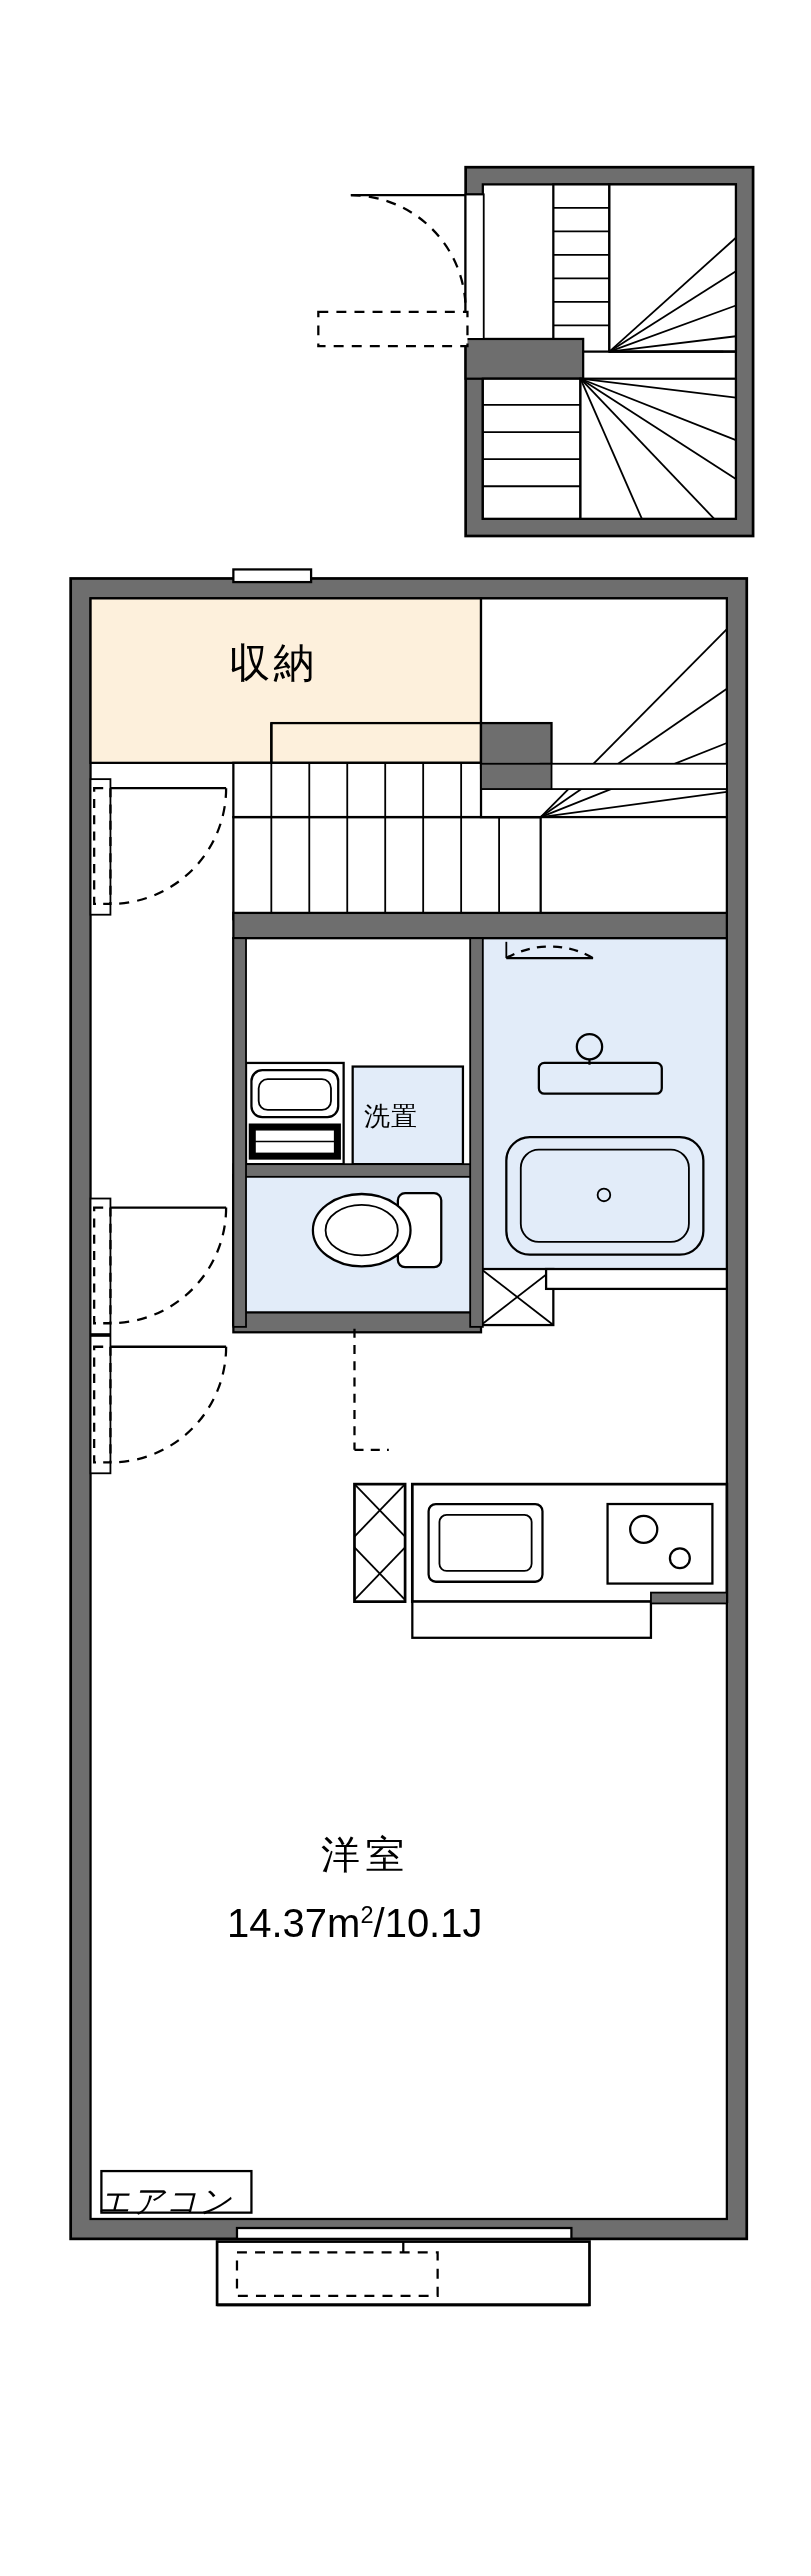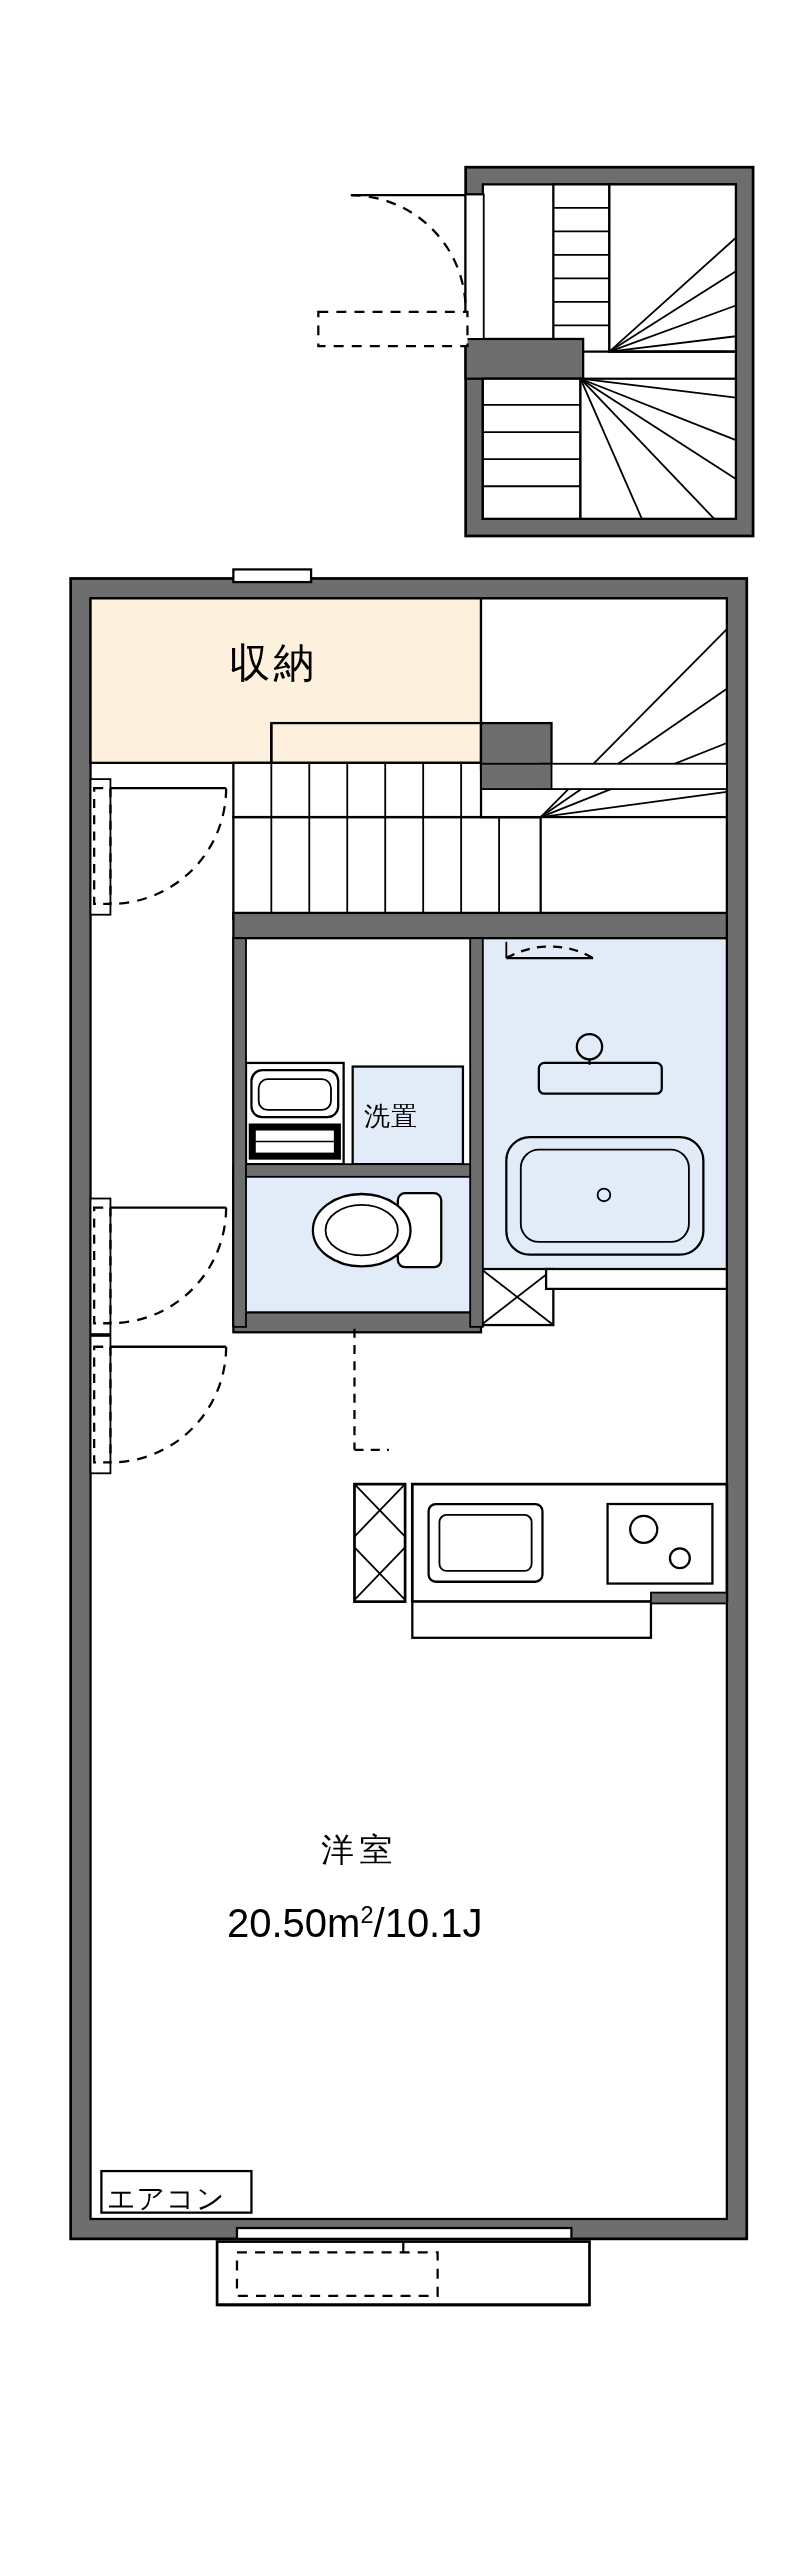--- a/index.html
+++ b/index.html
@@ -38,40 +38,41 @@
   #label-washer {
     left: 364px;
     top: 1099px;
     font-size: 26px;
     letter-spacing: 0.9px;
   }
   
   #label-room-name {
     left: 321px;
     top: 1828px;
-    font-size: 33px;
+    font-size: 39px;
     letter-spacing: 5.4px;
   }
   
   #label-room-area {
     left: 227px;
     top: 1901px;
     font-size: 40px;
     letter-spacing: 0px;
   }
   #label-room-area .sup {
     font-size: 23.5px;
     vertical-align: super;
   }
   
   #label-aircon {
-    left: 107px;
+    left: 98px;
     top: 2180px;
-    font-size: 28px;
+    font-size: 32px;
     letter-spacing: 0.9px;
+    font-style: italic;
   }
 </style>
 </head>
 <body>
 
 <svg id="floorplan" viewBox="0 0 898 2850" xmlns="http://www.w3.org/2000/svg">
 
   <g>
 
     <rect x="515" y="185" width="318" height="408" fill="#6e6e6e" stroke="#000000" stroke-width="3"></rect>
@@ -291,17 +292,17 @@
   </g>
 </svg>
 
 <div class="lbl" id="label-closet">収納</div>
 
 <div class="lbl" id="label-washer">洗置</div>
 
 <div class="lbl" id="label-room-name">洋室</div>
 
 <div class="lbl" id="label-room-area">
-  <span>20.50</span><span>m</span><span class="sup">2</span><span>/10.1J</span>
+  <span>14.37</span><span>m</span><span class="sup">2</span><span>/10.1J</span>
 </div>
 
 <div class="lbl" id="label-aircon">エアコン</div>
 
 
 </body></html>

